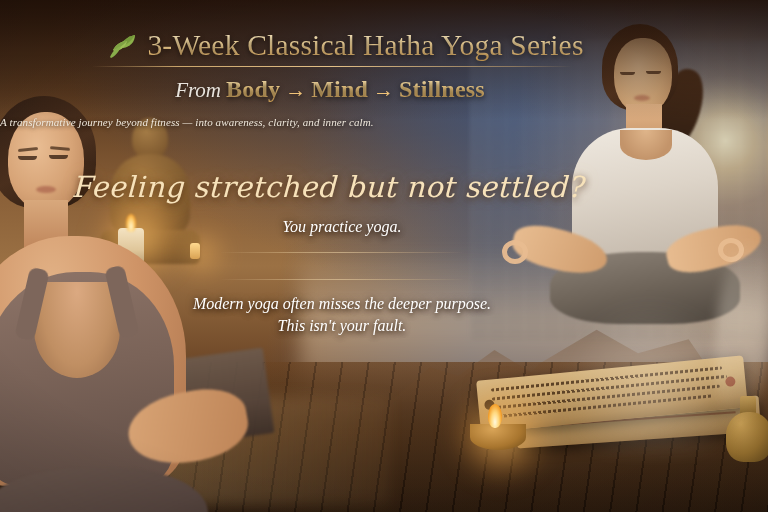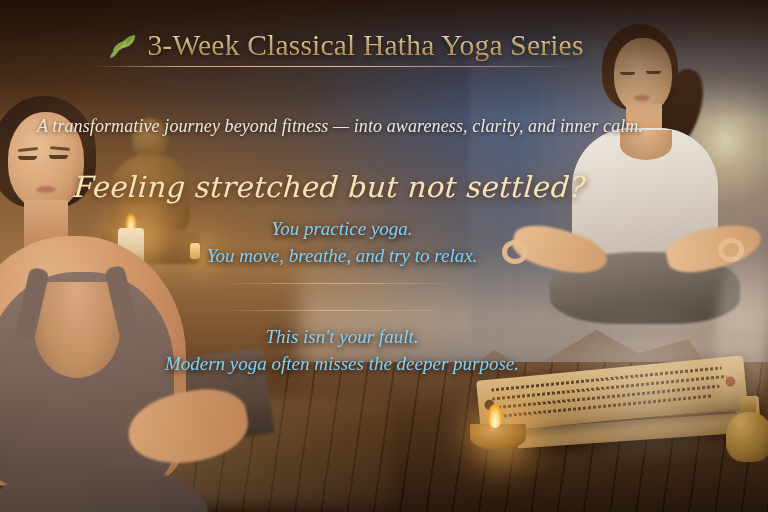--- a/index.html
+++ b/index.html
@@ -341,22 +341,22 @@
   .sub-word{
     font-weight:700; letter-spacing:.2px;
     background:linear-gradient(180deg,#ffeec4 0%,#f3cd84 45%,#e0ad5c 100%);
     -webkit-background-clip:text; background-clip:text; color:transparent;
   }
   .sub-arrow{
     font-weight:400; color:#f0c378; margin:0 5px; font-size:21px;
   }
 
   .tagline{
-    position:absolute; left:0; top:116px; width:680px; text-align:center;
-    font-style:italic; font-size:18px; color:#efe8dc;
+    position:absolute; left:0; top:116px; width:680px; 
+    font-style:italic; font-size:11px; color:#efe8dc;
     letter-spacing:.1px; white-space:nowrap;
     text-shadow:0 1px 4px rgba(0,0,0,.75);
   }
 
   .headline{
     position:absolute; left:0; top:170px; width:660px; text-align:center;
     font-family:"DejaVu Serif", serif;
     font-style:italic; font-weight:400;
     font-size:29px; letter-spacing:.4px;
     color:#f7e2ba;
@@ -366,22 +366,22 @@
   }
 
   .blocks{
     position:absolute; left:0; top:216px; width:684px;
     display:flex; flex-direction:column; align-items:center;
   }
   .blk{ text-align:center; }
   .blk p{
     font-family:"Liberation Serif", serif;
     font-style:italic; font-weight:400;
-    font-size:19px; line-height:1.42;
-    color:#7dd3fc; white-space:nowrap;
+    font-size:16px; line-height:1.42;
+    color:#ffffff; white-space:nowrap;
     text-shadow:0 2px 5px rgba(40,20,6,.9), 0 0 10px rgba(0,0,0,.35);
   }
   .divider{
     width:246px; height:1px; margin:13px 0;
     background:linear-gradient(90deg, rgba(230,200,150,0) 0%, rgba(235,208,160,.45) 30%, rgba(240,214,168,.55) 50%, rgba(230,200,150,.35) 72%, rgba(230,200,150,0) 100%);
   }
 </style>
 </head>
 <body>
 
@@ -480,34 +480,36 @@
         <path d="M12 16 C15 9 22 5 27 4 C27 11 22 16 15 17 Z" fill="#8cb04a"></path>
         <path d="M12 16 C15 9 22 5 27 4 C24 9 19 14 12 16 Z" fill="#76993b"></path>
         <path d="M5 19 C8 13 14 10 19 10 C18 16 12 20 6 20 Z" fill="#9dbd56"></path>
         <path d="M5 19 C8 13 14 10 19 10 C15 14 11 18 5 19 Z" fill="#7fa243"></path>
         <path d="M2 26 C4 21 8 17 13 15 C11 21 7 25 3 27 Z" fill="#88ad4b"></path>
       </svg>
       <span class="title">3-Week Classical Hatha Yoga Series</span>
     </div>
     <div class="title-rule"></div>
 
+    <div class="subtitle">
+      <span class="sub-from">From</span><span class="sub-word">Body</span><span class="sub-arrow">→</span><span class="sub-word">Mind</span><span class="sub-arrow">→</span><span class="sub-word">Stillness</span>
+    </div>
 
     <div class="tagline">A transformative journey beyond fitness — into awareness, clarity, and inner calm.</div>
 
     <div class="headline">Feeling stretched but not settled?</div>
 
     <div class="blocks">
       <div class="blk">
         <p>You practice yoga.</p>
-        <p>You move, breathe, and try to relax.</p>
       </div>
       <div class="divider"></div>
       <div class="blk">
       </div>
       <div class="divider"></div>
       <div class="blk">
+        <p>Modern yoga often misses the deeper purpose.</p>
         <p>This isn't your fault.</p>
-        <p>Modern yoga often misses the deeper purpose.</p>
       </div>
     </div>
 
   </div>
 </div>
 
 </body></html>

